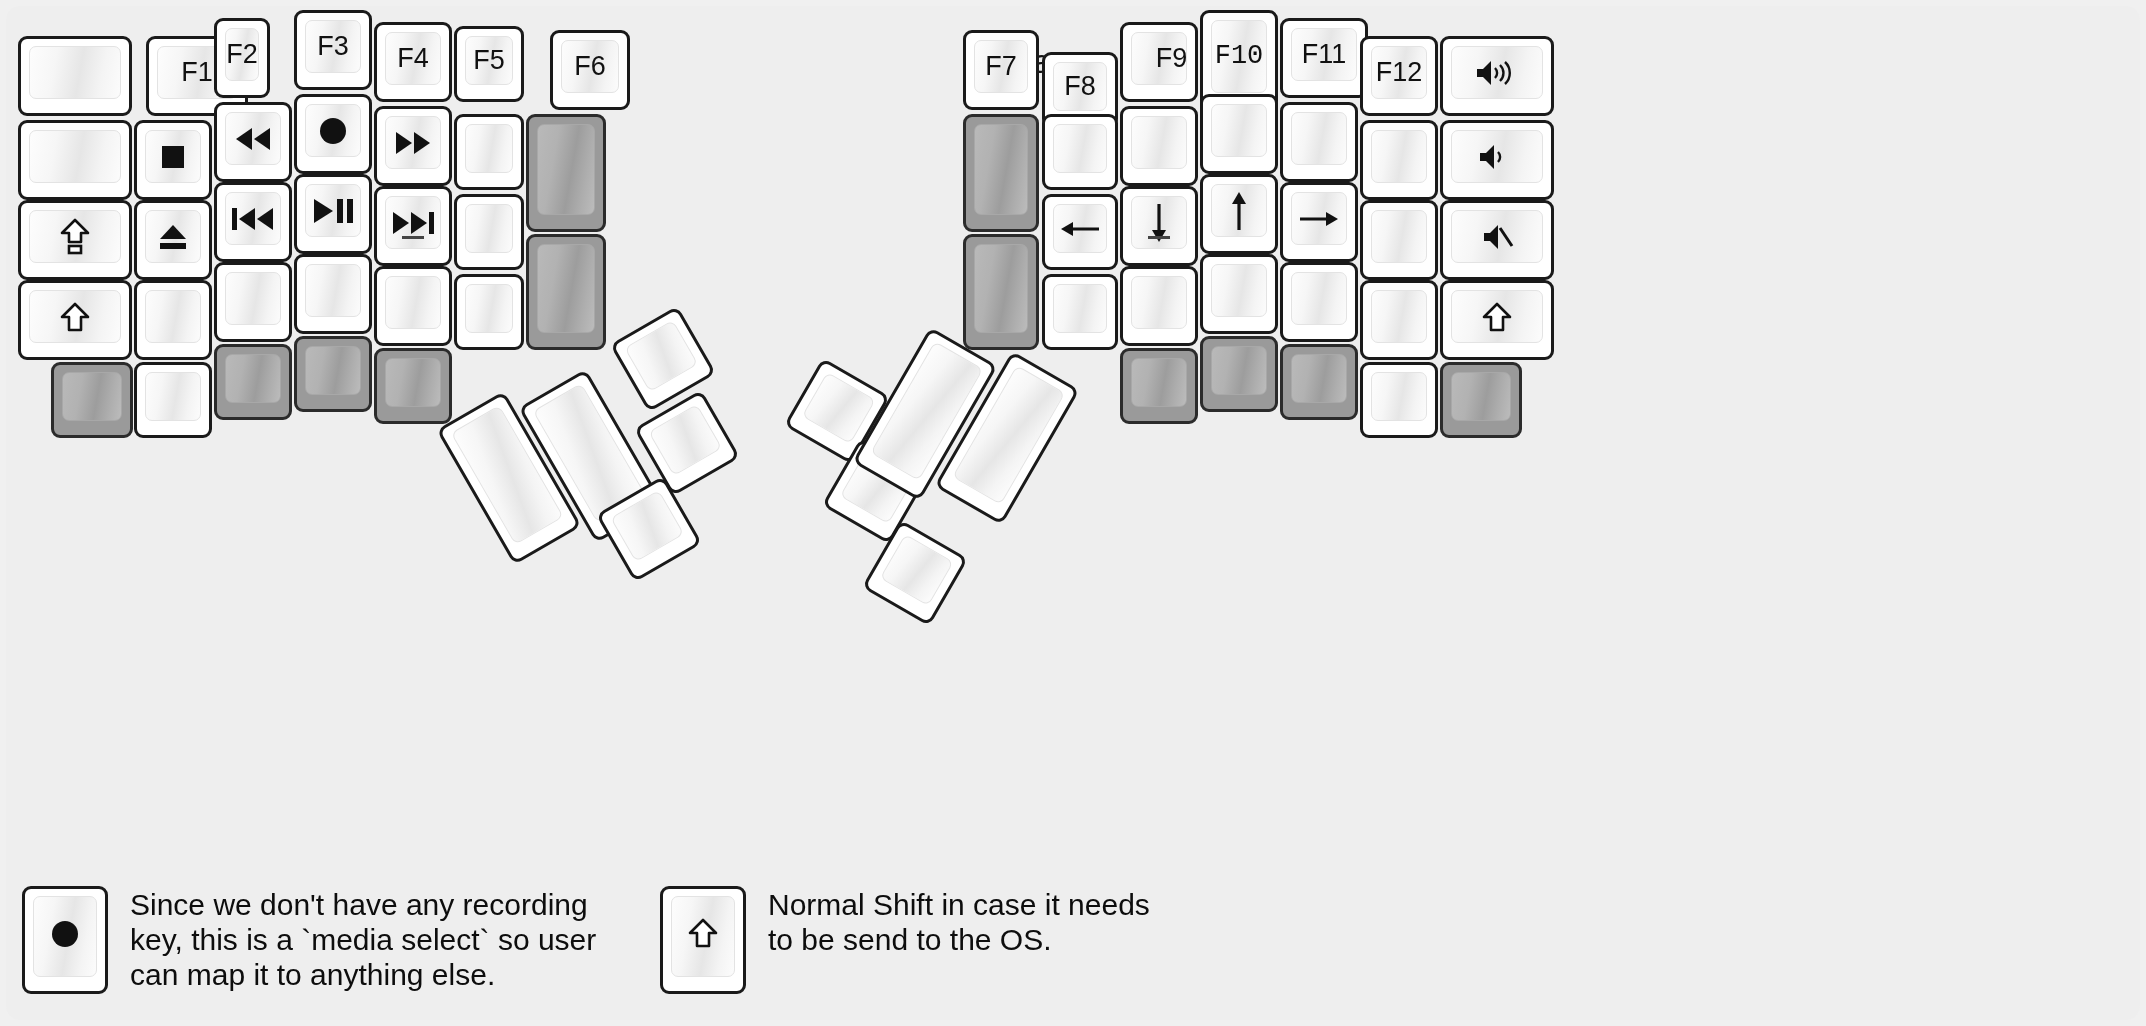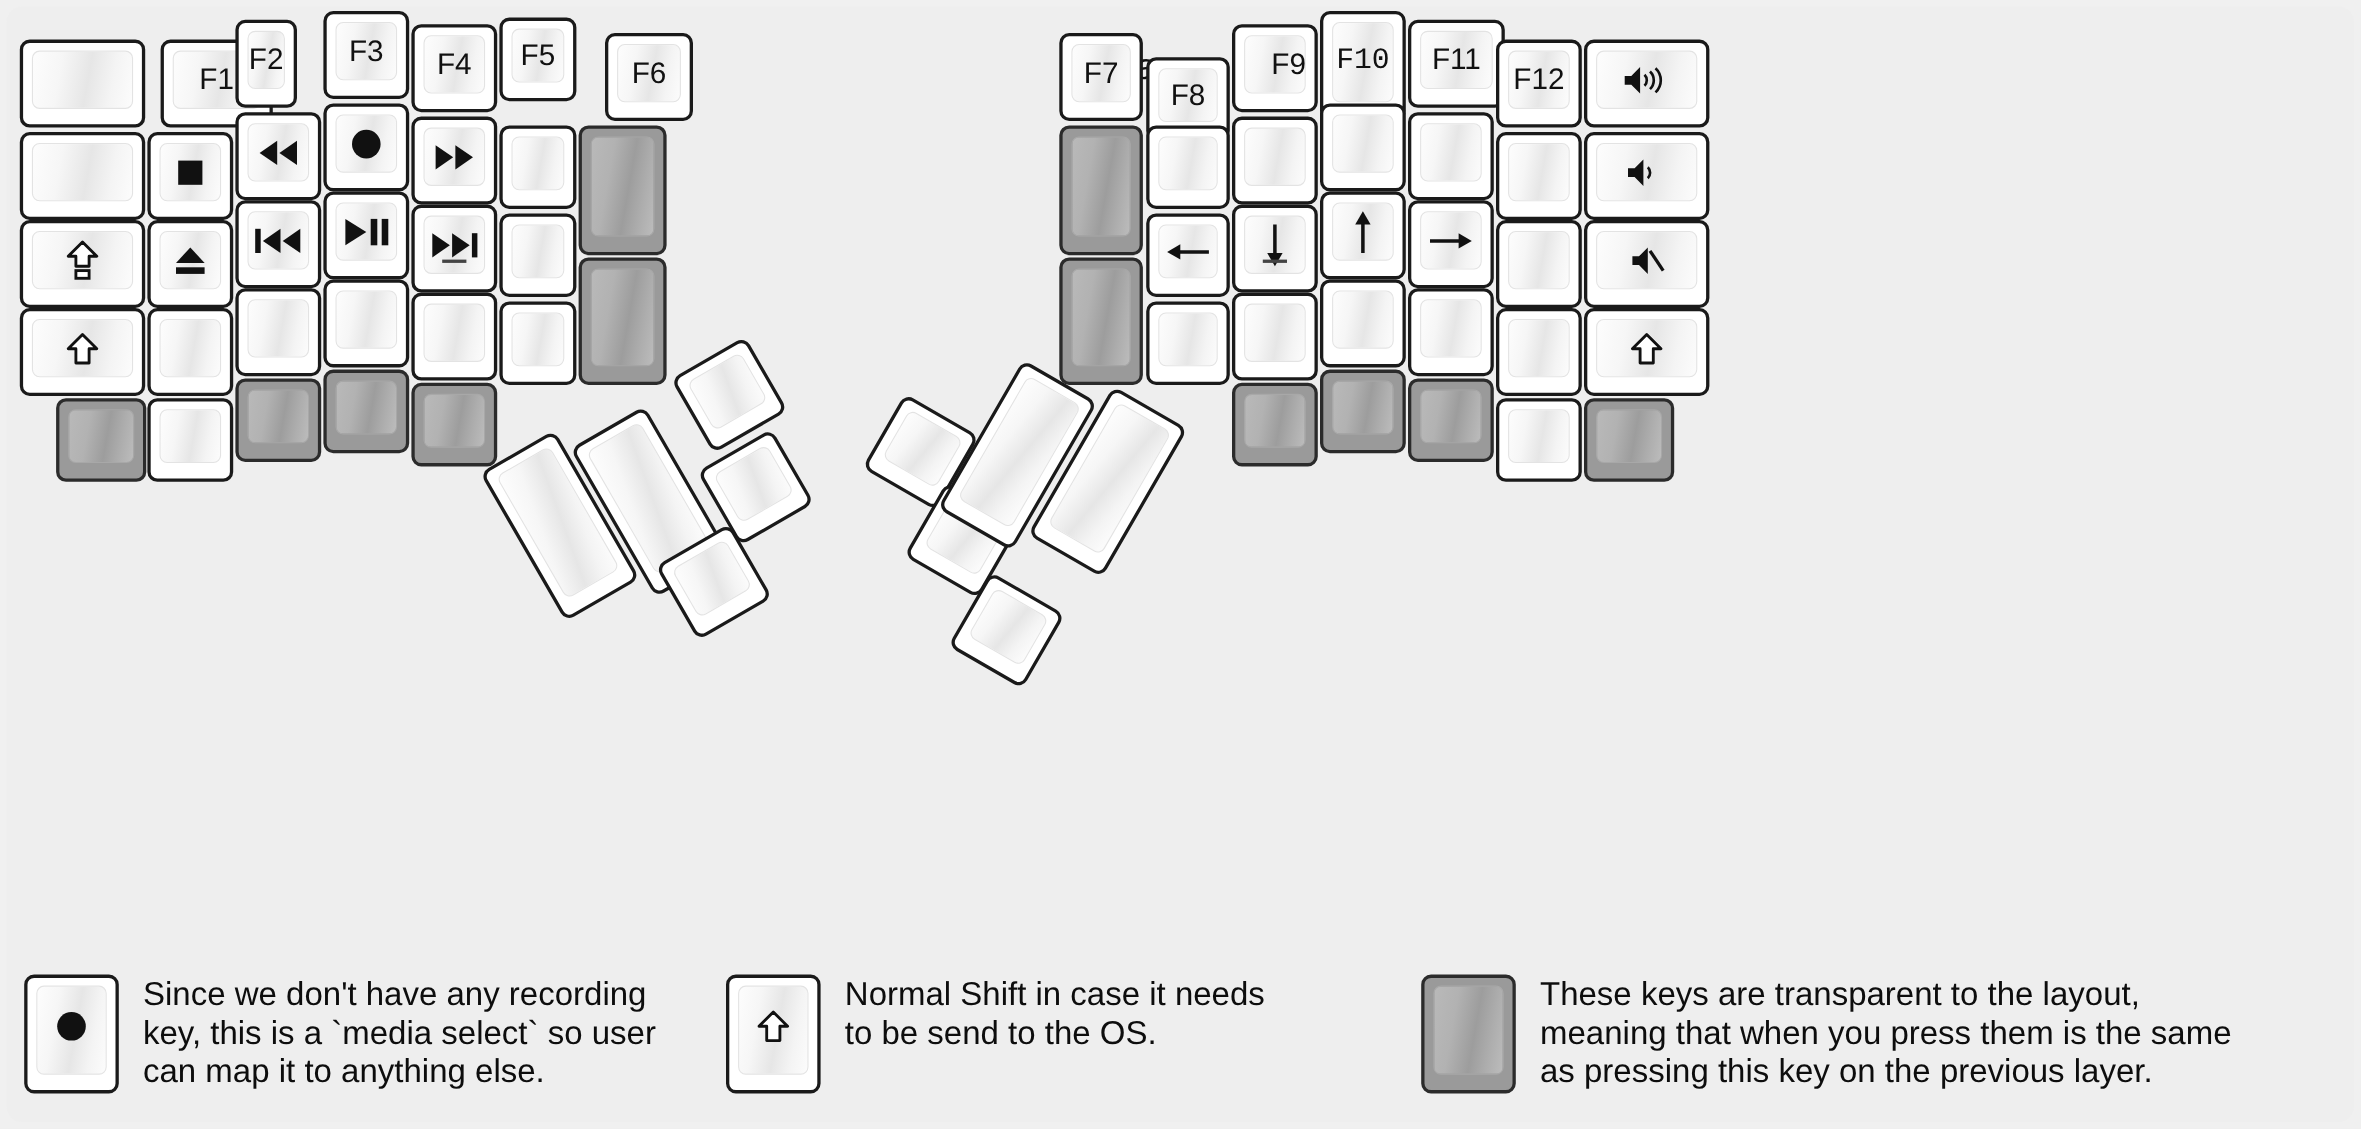--- a/index.html
+++ b/index.html
@@ -254,21 +254,21 @@
         <div class="bump"></div>
       </div>
       <div class="key" style="left: 374px; top: 266px; width: 78px; height: 80px;">
         <div class="cap"></div>
         <div class="lbl"></div>
       </div>
       <div class="key trans" style="left: 374px; top: 348px; width: 78px; height: 76px;">
         <div class="cap"></div>
         <div class="lbl"></div>
       </div>
-      <div class="key" style="left: 454px; top: 16px; width: 70px; height: 76px;">
+      <div class="key" style="left: 454px; top: 26px; width: 70px; height: 76px;">
         <div class="cap"></div>
         <div class="lbl">F5</div>
       </div>
       <div class="key" style="left: 454px; top: 114px; width: 70px; height: 76px;">
         <div class="cap"></div>
         <div class="lbl"></div>
       </div>
       <div class="key" style="left: 454px; top: 194px; width: 70px; height: 76px;">
         <div class="cap"></div>
         <div class="lbl"></div>
@@ -516,23 +516,14 @@
       </div>
       <div class="legend-item" style="left: 22px; top: 2px;">
         <div class="legend-key">
           <div class="cap"></div>
           <div class="lbl"><span class="dot"></span></div>
         </div>
         <div class="legend-text">Since we don't have any recording
 key, this is a `media select` so user
 can map it to anything else.</div>
       </div>
-      <div class="legend-item" style="left: 1292px; top: 2px;">
-        <div class="legend-key trans">
-          <div class="cap"></div>
-          <div class="lbl"></div>
-        </div>
-        <div class="legend-text">These keys are transparent to the layout,
-meaning that when you press them is the same
-as pressing this key on the previous layer.</div>
-      </div>
     </div>
 </div>
 
 </body></html>

